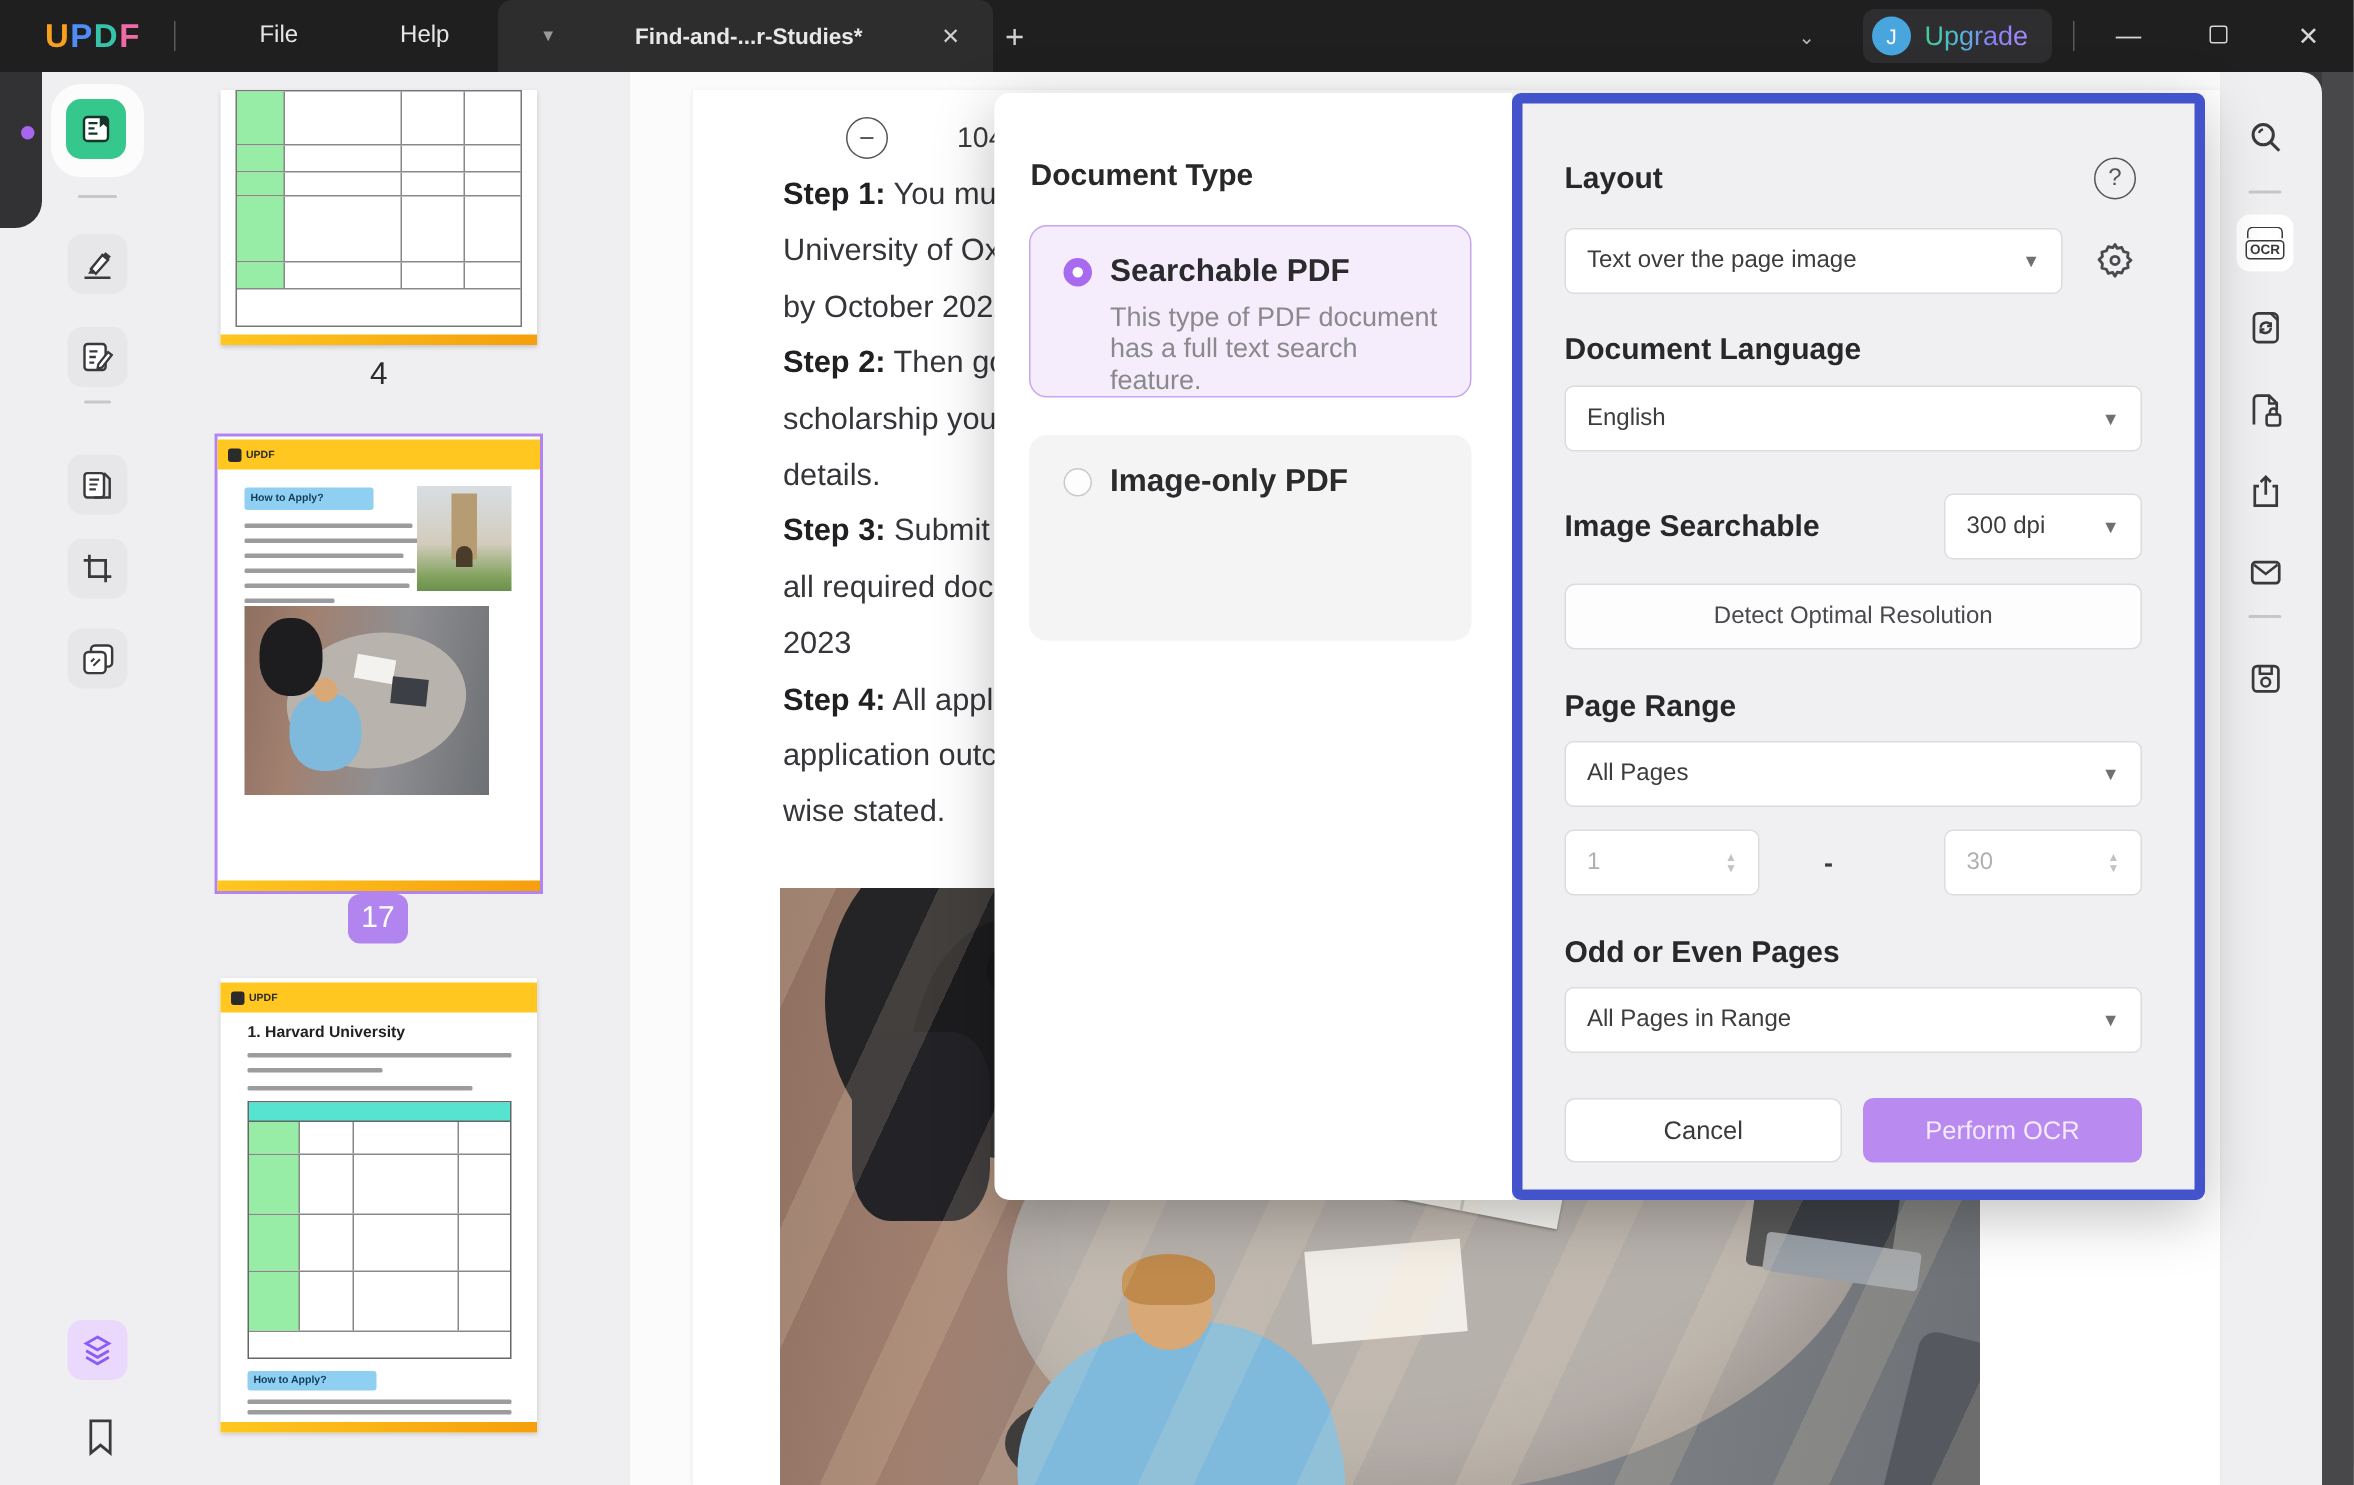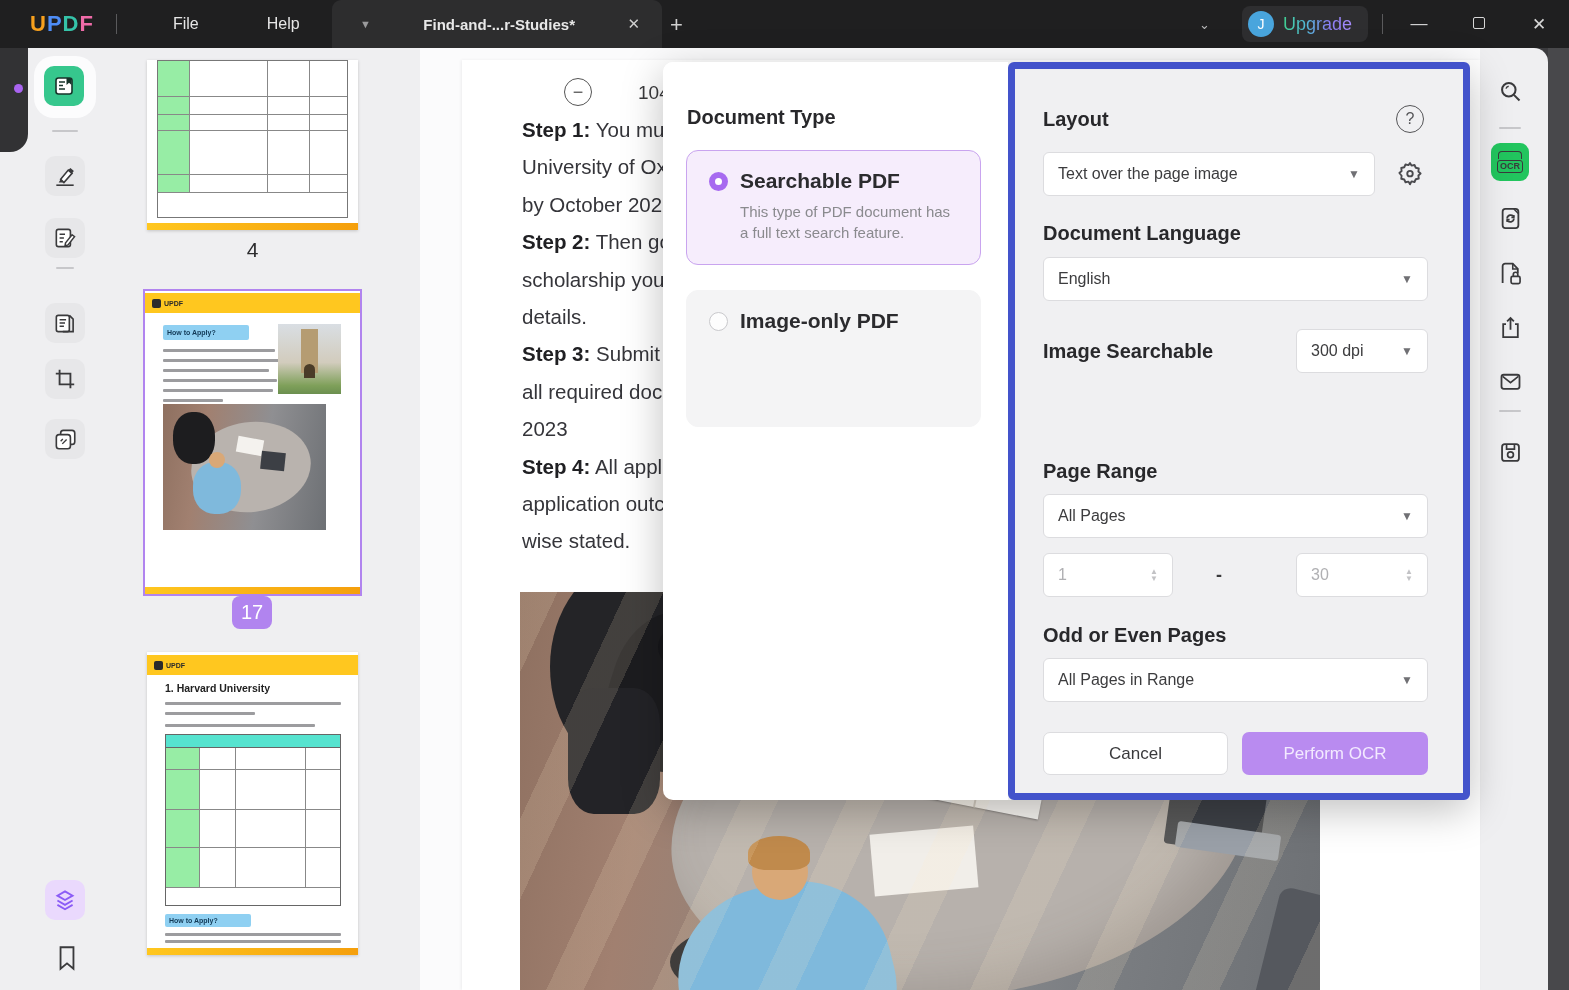--- a/index.html
+++ b/index.html
@@ -87,36 +87,36 @@
   
   .photo { position:absolute; left:520px; top:592px; width:800px; height:398px; overflow:hidden;
     background:linear-gradient(100deg,#8e7060 0%,#a18070 18%,#93837a 34%,#8f8f92 52%,#7c7f83 72%,#6d7074 100%); }
   .photo::after { content:""; position:absolute; inset:0; background:repeating-linear-gradient(115deg, rgba(255,235,200,.14) 0 34px, rgba(0,0,0,0) 34px 96px); }
   .ph { position:absolute; }
   .mini-photo { position:absolute; left:18px; top:113px; width:163px; height:126px; overflow:hidden;
     background:linear-gradient(100deg,#8e7060 0%,#a18070 25%,#8f8f92 60%,#6d7074 100%); }
 
   
   .rtool { position:absolute; width:38px; height:38px; border-radius:9px; display:flex; align-items:center; justify-content:center; }
-  .rtool.active { background:#22c55e; }
+  .rtool.active { background:#ffffff; }
   .ocr-glyph { font-size:9px; font-weight:bold; color:#3a3a3c; border:1.6px solid #3a3a3c; border-radius:3px; padding:0 2px; line-height:11px; }
   .ocr-top { width:24px; height:8px; border:1.6px solid #3a3a3c; border-bottom:none; border-radius:4px 4px 0 0; margin-bottom:1px; }
 
   
   .dlg-shadow { position:absolute; left:663px; top:62px; width:807px; height:738px; box-shadow:0 10px 40px rgba(0,0,0,.25); border-radius:10px; }
   .dlg-left { position:absolute; left:663px; top:62px; width:345px; height:738px; background:#fff; border-radius:10px 0 0 10px; }
   .dlg-right { position:absolute; left:1008px; top:62px; width:462px; height:738px; background:#f0f0f2; }
   .blue-frame { position:absolute; left:1008px; top:62px; width:462px; height:738px; border:7px solid #4353cb; border-radius:6px; pointer-events:none; z-index:5; }
 
   .dlg-h { font-size:20px; font-weight:bold; color:#28282b; }
   .opt-card { position:absolute; left:23px; width:295px; border-radius:12px; padding:18px 20px 18px 53px; }
   .opt-card.selected { background:#f6edfc; border:1.5px solid #c9a4ef; }
   .opt-card.unselected { background:#f4f4f5; border:1.5px solid #f4f4f5; }
   .opt-title { font-size:21px; font-weight:bold; color:#2b2b2e; }
-  .opt-desc { font-size:15px; color:#8a8a8e; line-height:21px; margin-top:8px; }
+  .opt-desc { font-size:18px; color:#8a8a8e; line-height:21px; margin-top:8px; }
   .radio { position:absolute; left:22px; top:21px; width:19px; height:19px; border-radius:50%; }
   .radio.on { background:#fff; border:6px solid #a76af0; }
   .radio.off { background:#fdfdfd; border:1.5px solid #c9c9cc; }
 
   .field { position:absolute; background:#fff; border:1px solid #dcdcdf; border-radius:6px; display:flex; align-items:center; font-size:16px; color:#3c3c3e; padding:0 14px; }
   .field .caret { margin-left:auto; color:#707074; font-size:12px; }
   .num { color:#b0b0b3; }
   .spin { margin-left:auto; display:flex; flex-direction:column; color:#c2c2c5; font-size:8px; line-height:7px; }
   .btn { position:absolute; border-radius:7px; display:flex; align-items:center; justify-content:center; font-size:17px; }
   .btn.ghost { background:#fff; border:1px solid #dcdcdf; color:#3a3a3c; }
@@ -474,20 +474,21 @@
     <div class="field" style="left:35px; top:195px; width:385px; height:44px;">
       <span>English</span>
       <span class="caret">▼</span>
     </div>
 
     <div class="dlg-h" style="position:absolute; left:35px; top:278px;">Image Searchable</div>
     <div class="field" style="left:288px; top:267px; width:132px; height:44px;">
       <span>300 dpi</span>
       <span class="caret">▼</span>
     </div>
+    <div class="btn ghost2" style="left:35px; top:327px; width:385px; height:44px;">Detect Optimal Resolution</div>
 
     <div class="dlg-h" style="position:absolute; left:35px; top:398px;">Page Range</div>
     <div class="field" style="left:35px; top:432px; width:385px; height:44px;">
       <span>All Pages</span>
       <span class="caret">▼</span>
     </div>
 
     <div class="field" style="left:35px; top:491px; width:130px; height:44px;">
       <span class="num">1</span>
       <span class="spin">

